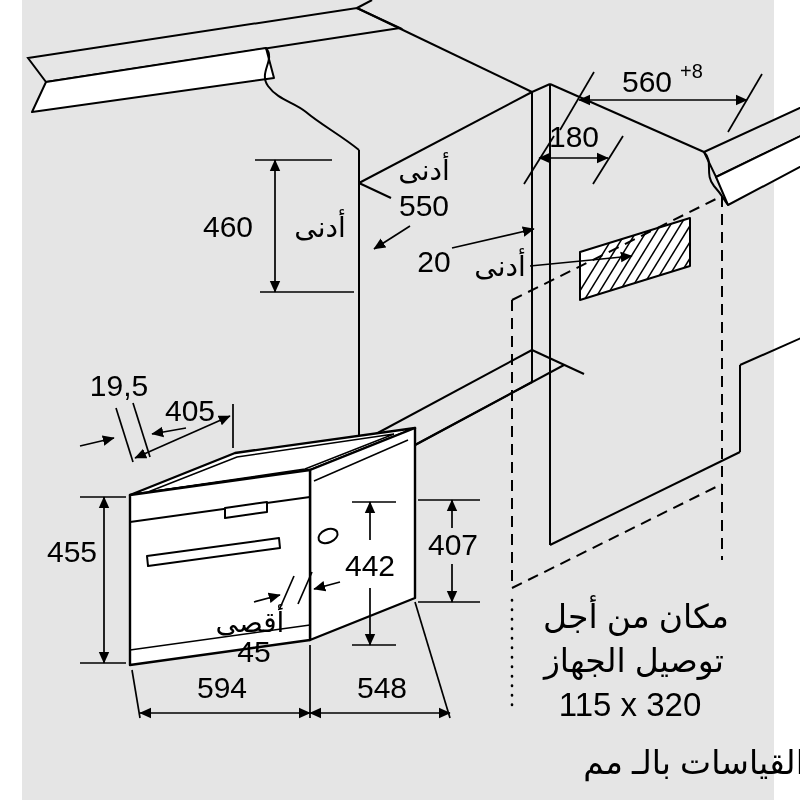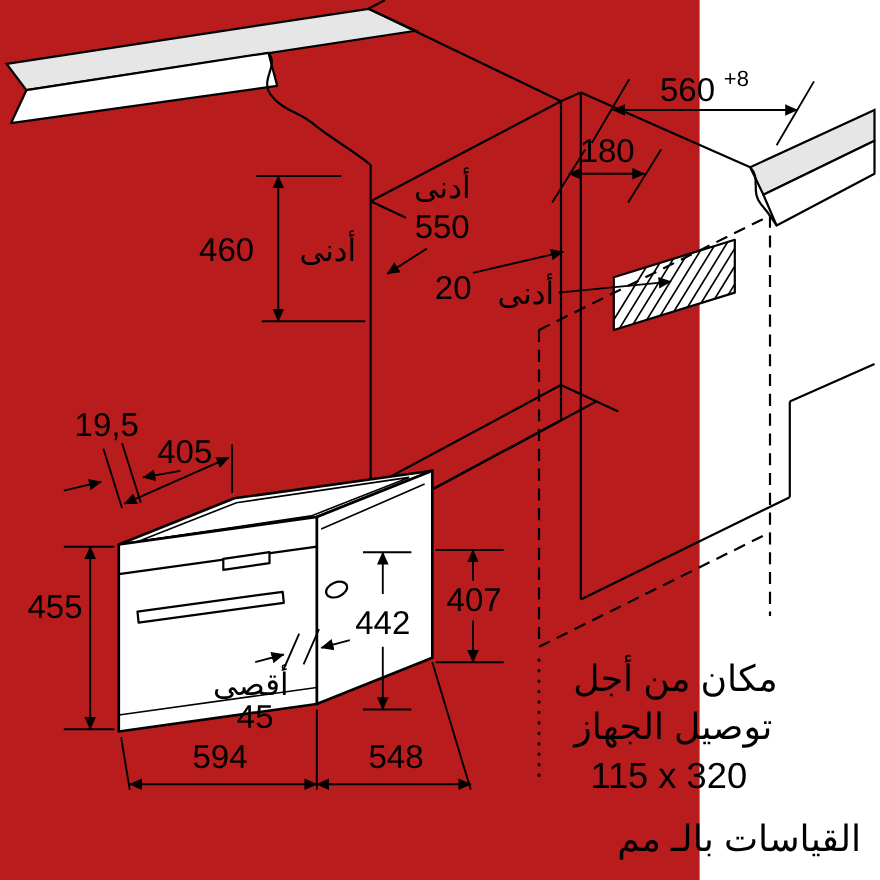--- a/index.html
+++ b/index.html
@@ -1,16 +1,16 @@
 <!DOCTYPE html>
 <html><head>
 <meta charset="utf-8">
 <style>
   html,body{margin:0;padding:0;background:#fff;}
-  .stage{width:636px;height:800px;position:relative;background:#b91c1c;}
+  .stage{width:752px;height:800px;position:relative;background:#e5e5e5;margin-left:22px;}
   .ln{stroke:#000;fill:none;stroke-width:2;stroke-linejoin:round;}
   .lnf{stroke:#000;fill:#fff;stroke-width:2;stroke-linejoin:round;}
   .oln{stroke:#000;fill:#fff;stroke-width:2.4;stroke-linejoin:round;}
   .thin{stroke:#000;fill:none;stroke-width:1.5;}
   .dim{stroke:#000;fill:none;stroke-width:1.7;}
   .dash{stroke:#000;fill:none;stroke-width:2;stroke-dasharray:11 7;}
   .dots{stroke:#000;fill:none;stroke-width:2.6;stroke-dasharray:0.5 9;stroke-linecap:round;}
   .txt{font-family:"Liberation Sans","DejaVu Sans",sans-serif;font-size:30px;fill:#000;text-anchor:middle;}
   .ar{font-size:28px;}
   .sup{font-size:20px;text-anchor:start;}

